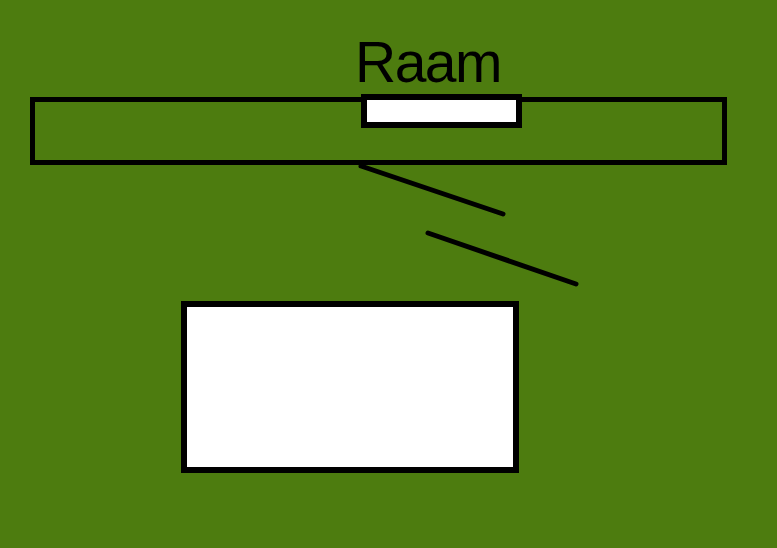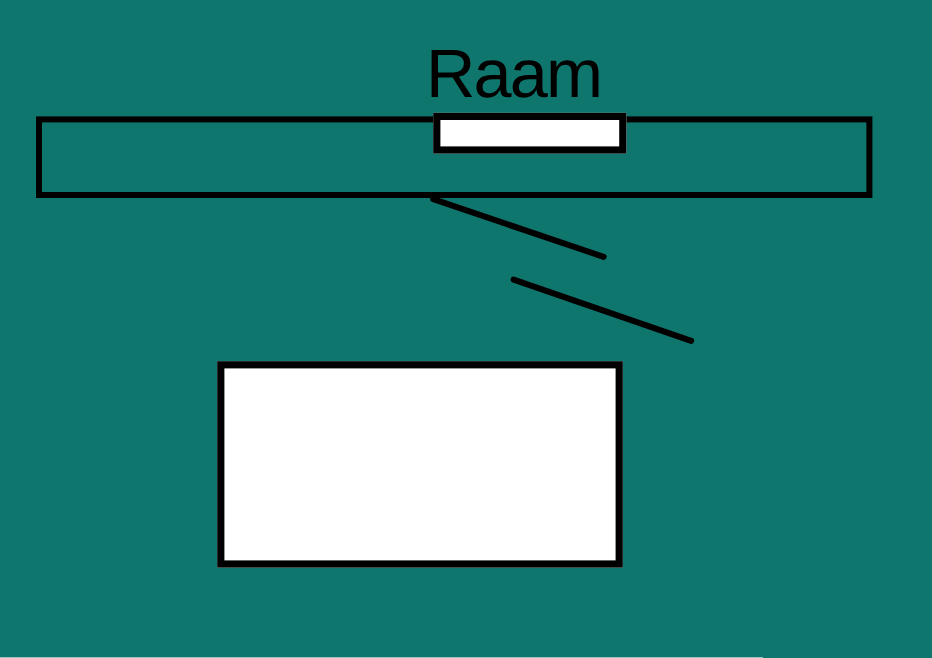--- a/index.html
+++ b/index.html
@@ -4,21 +4,21 @@
 <style>
   html, body {
     margin: 0;
     padding: 0;
     background: #ffffff;
   }
   .canvas {
     position: relative;
     width: 777px;
     height: 548px;
-    background: #0f766e;
+    background: #4d7c0f;
     overflow: hidden;
     font-family: "Liberation Sans", sans-serif;
   }
   .label {
     position: absolute;
     left: 352px;
     top: 33px;
     width: 152px;
     text-align: center;
     font-size: 57px;

